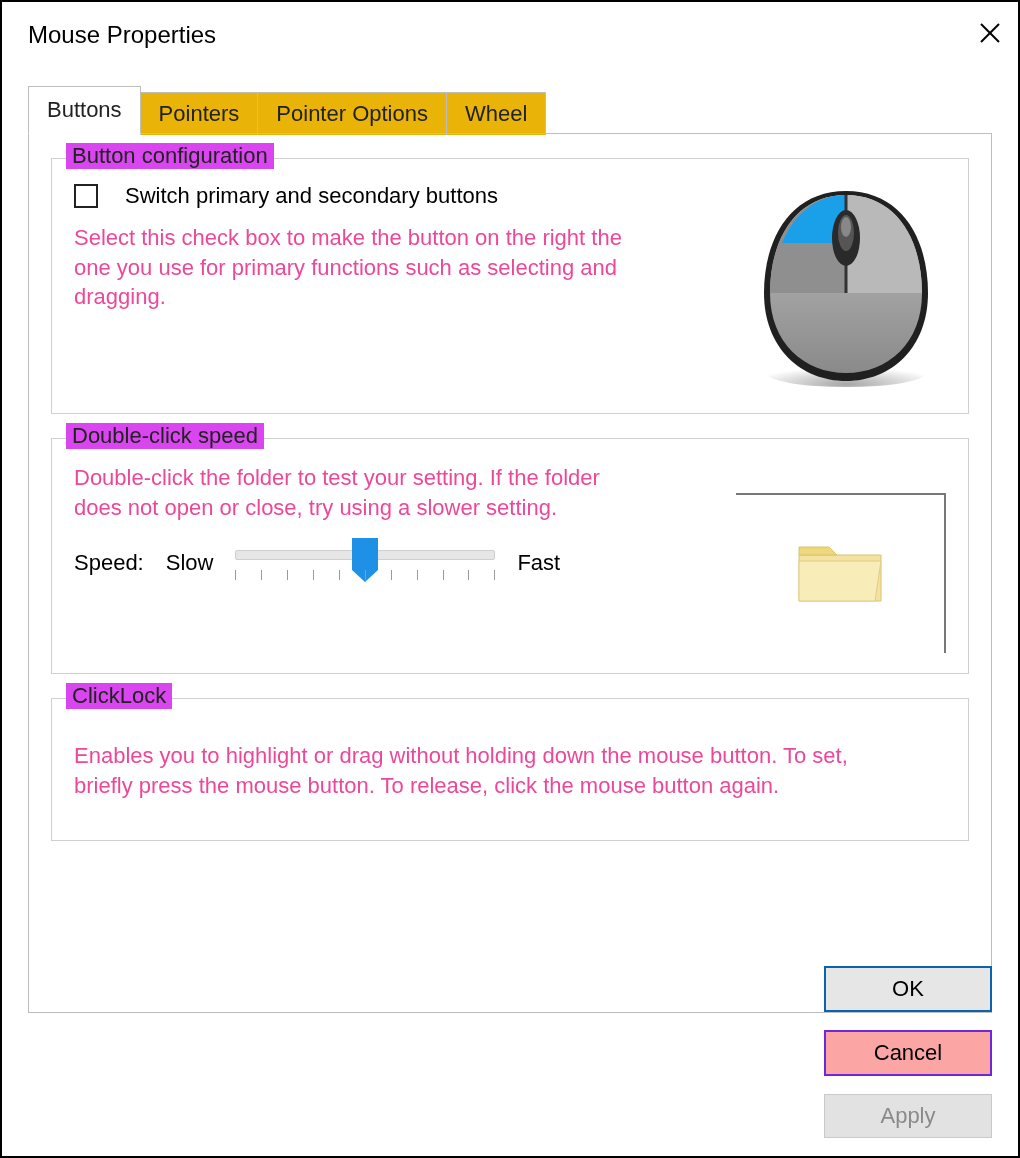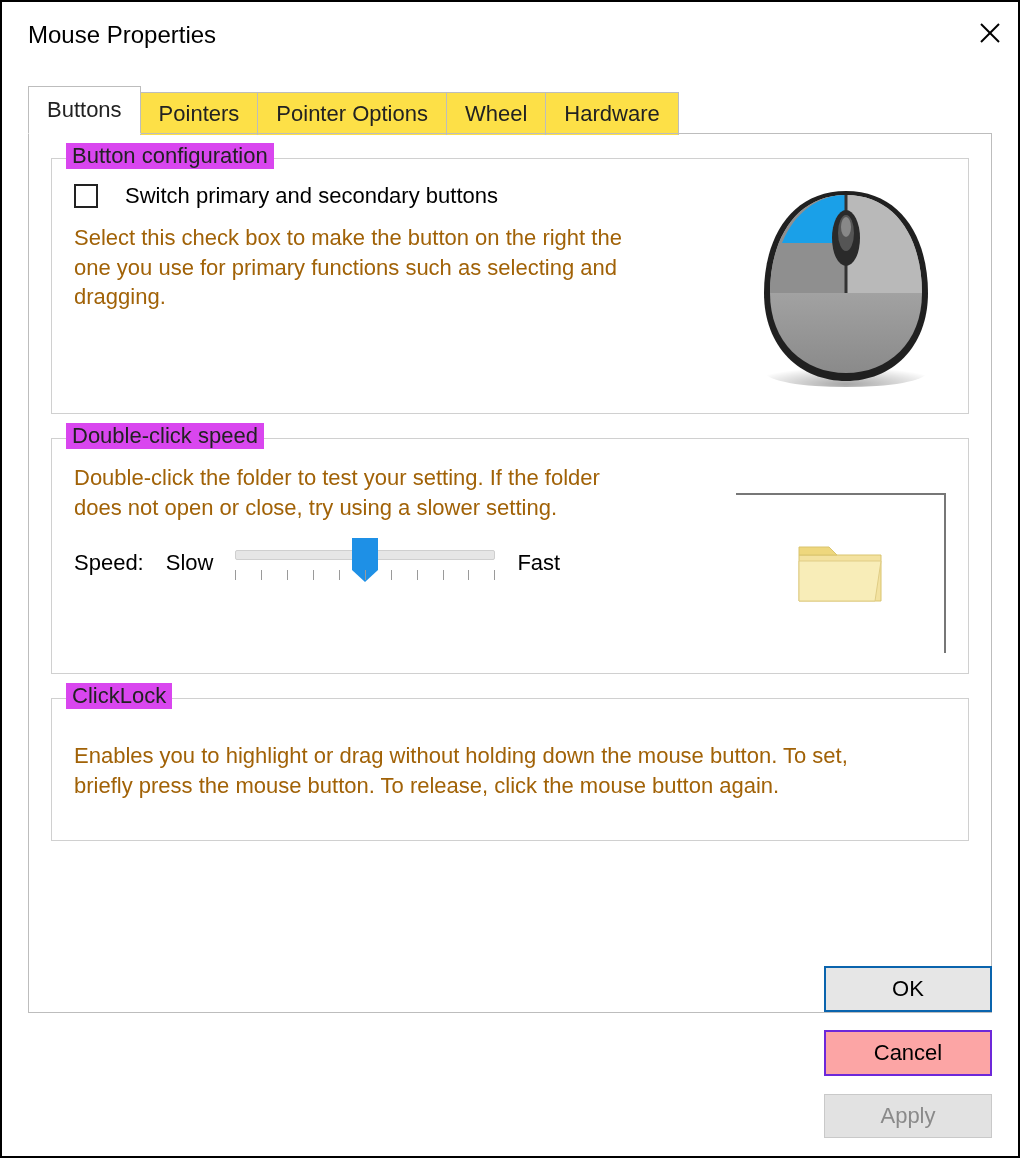--- a/index.html
+++ b/index.html
@@ -39,21 +39,21 @@
   
   .tabs {
     display: flex;
     align-items: flex-end;
     position: relative;
     margin-top: 18px;
   }
   .tab {
     border: 1px solid #bdbdbd;
     border-bottom: none;
-    background: #fde047;
+    background: #eab308;
     padding: 8px 18px 8px 18px;
     font-size: 22px;
     color: #222;
     position: relative;
     top: 1px;
     cursor: pointer;
   }
   .tab + .tab { margin-left: -1px; }
   .tab.active {
     background: #fff;
@@ -101,21 +101,21 @@
   }
   .checkbox {
     width: 24px; height: 24px;
     border: 2px solid #222;
     background: #fff;
     display: inline-block;
   }
   .desc {
     font-size: 22px;
     line-height: 1.35;
-    color: #a16207;
+    color: #ec4899;
     max-width: 560px;
   }
   
   .mouse-illus { width: 200px; height: 210px; flex: 0 0 auto; }
   
   .folder-box {
     width: 210px; height: 160px;
     border-top: 2px solid #777;
     border-right: 2px solid #777;
     display:flex; align-items:center; justify-content:center;
@@ -208,21 +208,20 @@
     </div>
   </div>
 
   <div class="dialog-body">
 
     <div class="tabs">
       <div class="tab active">Buttons</div>
       <div class="tab">Pointers</div>
       <div class="tab">Pointer Options</div>
       <div class="tab">Wheel</div>
-      <div class="tab">Hardware</div>
     </div>
 
     <div class="tab-panel">
 
       <div class="group">
         <div class="group-title">Button configuration</div>
         <div class="row">
           <div class="col">
             <label class="checkbox-line">
               <span class="checkbox"></span>

